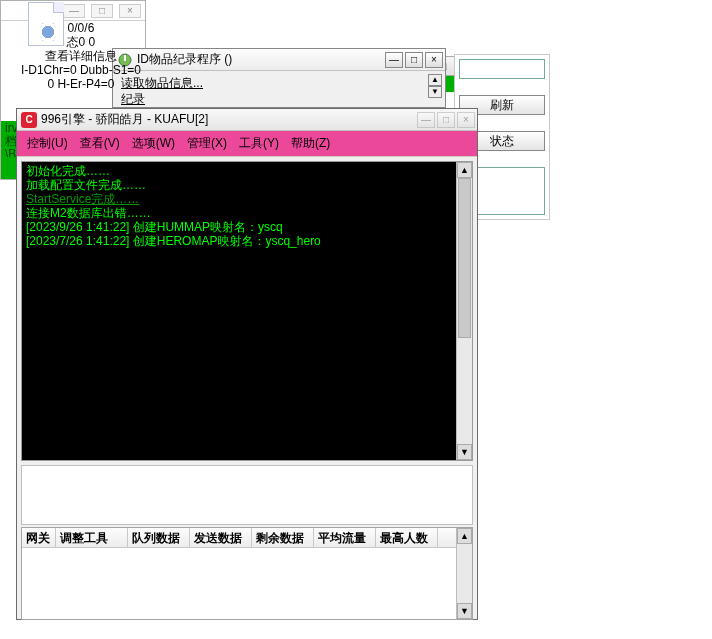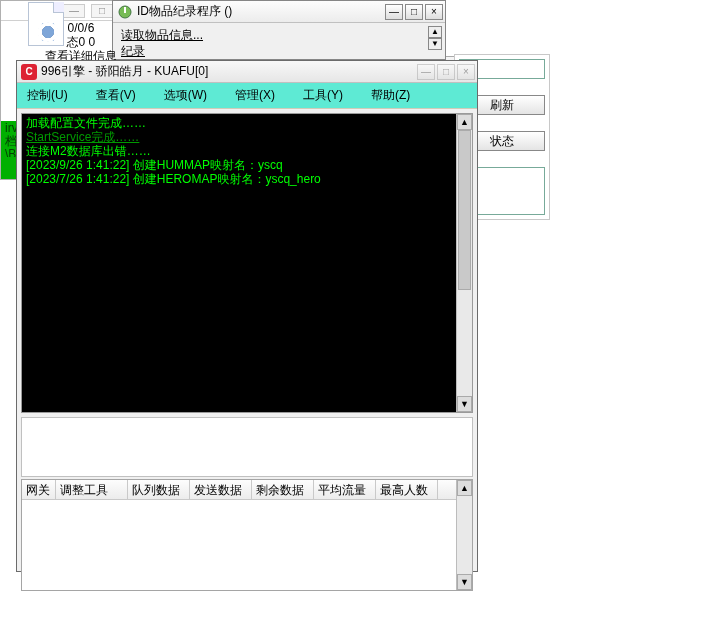--- a/index.html
+++ b/index.html
@@ -1,18 +1,18 @@
 <!DOCTYPE html>
 <html><head>
 <meta charset="utf-8">
 <style>
 * { margin: 0; padding: 0; box-sizing: border-box; font-family: "Microsoft YaHei", "SimSun", Arial, sans-serif; font-size: 12px; }
 body { position: relative; width: 712px; height: 639px; background: #fff; overflow: hidden; }
 
-.window { position: absolute; background: #f0f0f0; border: 1px solid #868686; }
+.window { position: absolute; background: #f0f0f0; border: 1px solid #868686; margin-top: 48px; }
 .titlebar { display: flex; align-items: center; height: 22px; padding: 0 2px 0 4px; background: linear-gradient(#fdfdfd,#ececec); border-bottom: 1px solid #c0c0c0; gap: 4px; }
 .titlebar .title { flex: 1; white-space: nowrap; overflow: hidden; }
 .titlebar .icon { width: 16px; height: 16px; display: inline-flex; align-items: center; justify-content: center; }
 .winbtns { display: flex; gap: 2px; }
 .winbtn { width: 18px; height: 16px; border: 1px solid #888; background: linear-gradient(#fff,#dedede); display: flex; align-items: center; justify-content: center; font-size: 10px; cursor: pointer; }
 
 #icon-doc { position: absolute; left: 28px; top: 2px; width: 40px; height: 48px; }
 #icon-doc .paper { position: absolute; width: 36px; height: 44px; border: 1px solid #b8c4d6; background: #fff; }
 #icon-doc .paper::before { content:""; position:absolute; right:-1px; top:-1px; width:10px; height:10px; background:#eef; border-left:1px solid #b8c4d6; border-bottom:1px solid #b8c4d6; }
 #icon-doc .gear { position:absolute; left:10px; top:20px; width:20px; height:20px; border-radius:50%; background:radial-gradient(circle,#7fa6d8 40%,#5a7fb0 42%,transparent 44%); box-shadow:0 0 0 4px #7fa6d8; clip-path: polygon(50% 0,62% 10%,80% 6%,82% 24%,96% 34%,88% 50%,96% 66%,82% 76%,80% 94%,62% 90%,50% 100%,38% 90%,20% 94%,18% 76%,4% 66%,12% 50%,4% 34%,18% 24%,20% 6%,38% 10%); }
@@ -41,31 +41,31 @@
 
 
 #fragPanel { position:absolute; left:454px; top:54px; width:96px; height:166px; background:#fff; border:1px solid #c8c8c8; }
 #fragPanel .inp { margin:4px; height:20px; border:1px solid #7a9; background:#fff; }
 #fragPanel .bt { margin:16px 4px; height:20px; border:1px solid #888; background:linear-gradient(#fff,#e4e4e4); text-align:center; line-height:18px; cursor:pointer; }
 
 
 #winM { left: 16px; top: 60px; width: 462px; height: 512px; z-index: 50; background:#f0f0f0; border:1px solid #6b6b6b; }
 #winM .titlebar { background: linear-gradient(#f8f8f8,#e6e6e6); }
 #winM .titlebar .ic { width:16px; height:16px; background:#d23; border-radius:3px; display:flex; align-items:center; justify-content:center; color:#fff; font-weight:bold; font-size:10px; }
-#winM .menubar { display:flex; gap:16px; padding:2px 4px; background:#5eead4; border-bottom:1px solid #d0ccb8; }
+#winM .menubar { display:flex; gap:0; padding:2px 4px; background:#ec4899; border-bottom:1px solid #d0ccb8; }
 #winM .menubar .mi { padding:2px 6px; cursor:pointer; }
 #winM .console { margin:4px; height:300px; background:#000; border:1px solid #9a9a9a; overflow:hidden; padding:2px 4px; font-family: "SimSun","NSimSun",monospace; font-size:12px; line-height:14px; position: relative; }
 #winM .console .ln { color:#00ff00; white-space: nowrap; }
 #winM .console .ln.dim { color:#009900;text-decoration:underline; }
 #winM .console .scroll { position:absolute; right:0; top:0; bottom:0; width:16px; background:#e9e9e9; border-left:1px solid #bcbcbc; display:flex; flex-direction:column; }
 #winM .console .scroll .arr { height:16px; background:#ddd; border:1px solid #aaa; font-size:9px; text-align:center; line-height:14px; cursor:pointer; }
 #winM .console .scroll .track { flex:1; position:relative; }
 #winM .console .scroll .thumb { position:absolute; left:1px; right:1px; top:0; height:60%; background:#c9c9c9; border:1px solid #aaa; }
 #winM .midgap { height:60px; margin:0 4px; border:1px solid #c0c0c0; background:#fff; }
-#winM .grid { margin:2px 4px 4px 4px; border:1px solid #a5a5a5; background:#fff; height:112px; display:flex; }
+#winM .grid { margin:2px 4px 4px 4px; border:1px solid #a5a5a5; background:#fff; height:93px; display:flex;font-weight:bold; }
 #winM .grid .cols { flex:1; }
 #winM .grid .hdr { display:flex; background:linear-gradient(#fdfdfd,#ececec); border-bottom:1px solid #c9c9c9; height:20px; }
 #winM .grid .hdr .c { border-right:1px solid #c9c9c9; padding:2px 4px; white-space:nowrap; overflow:hidden; }
 #winM .grid .body { height: calc(100% - 20px); }
 #winM .grid .vsb { width:16px; background:#e9e9e9; border-left:1px solid #bcbcbc; display:flex; flex-direction:column; }
 #winM .grid .vsb .arr { height:16px; border:1px solid #aaa; background:#ddd; font-size:9px; text-align:center; line-height:14px; cursor:pointer; }
 #winM .grid .vsb .trk { flex:1; }
 
 .c0{width:34px}.c1{width:72px}.c2{width:62px}.c3{width:62px}.c4{width:62px}.c5{width:62px}.c6{width:62px}
 </style>
@@ -137,36 +137,37 @@
       <div class="b" style="flex:0 0 12px; background:#00b000; border:none"></div>
       <div class="b">刷新内容</div>
       <div class="b">调整工具</div>
     </div>
   </div>
 </div>
 
 <div id="winM" class="window">
   <div class="titlebar">
     <span class="ic">C</span>
-    <span class="title">996引擎 - 骄阳皓月 - KUAFU[0]</span>
+    <span class="title">996引擎 - 骄阳皓月 - KUAFU[2]</span>
     <div class="winbtns">
       <div class="winbtn" style="opacity:.35">—</div>
       <div class="winbtn" style="opacity:.35">□</div>
       <div class="winbtn" style="opacity:.35">×</div>
     </div>
   </div>
   <div class="menubar">
     <div class="mi">控制(U)</div>
     <div class="mi">查看(V)</div>
     <div class="mi">选项(W)</div>
     <div class="mi">管理(X)</div>
     <div class="mi">工具(Y)</div>
     <div class="mi">帮助(Z)</div>
   </div>
   <div class="console">
+    <div class="ln">初始化完成……</div>
     <div class="ln">加载配置文件完成……</div>
     <div class="ln dim">StartService完成……</div>
     <div class="ln">连接M2数据库出错……</div>
     <div class="ln">[2023/9/26 1:41:22] 创建HUMMAP映射名：yscq</div>
     <div class="ln">[2023/7/26 1:41:22] 创建HEROMAP映射名：yscq_hero</div>
     <div class="scroll">
       <div class="arr">▲</div>
       <div class="track">
           <div class="thumb"></div>
         </div>

